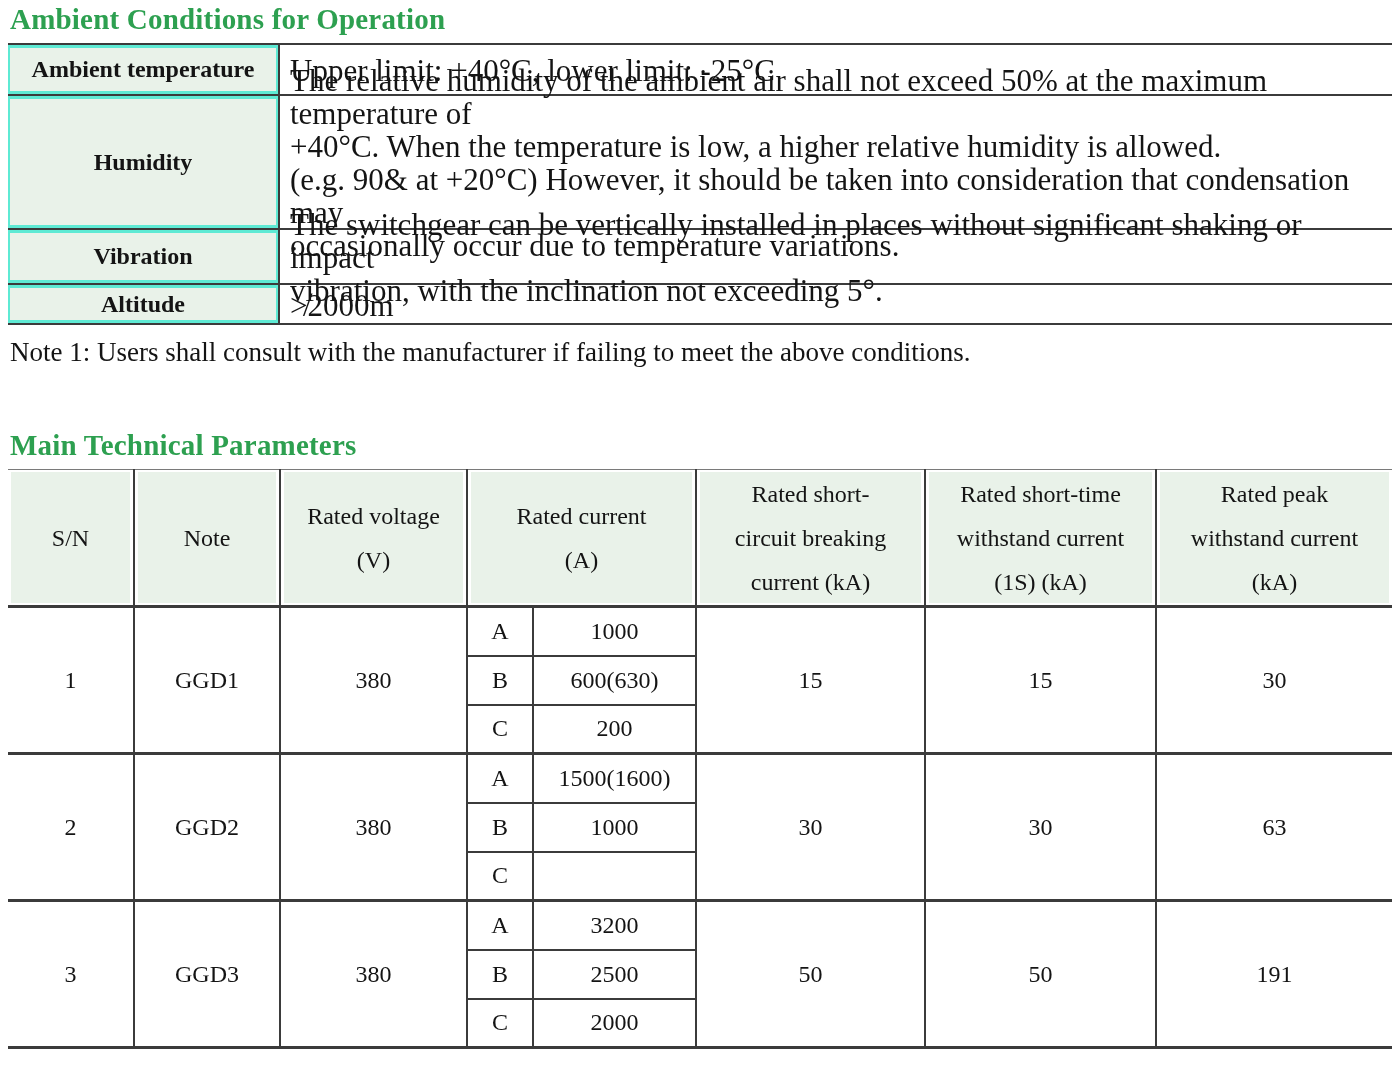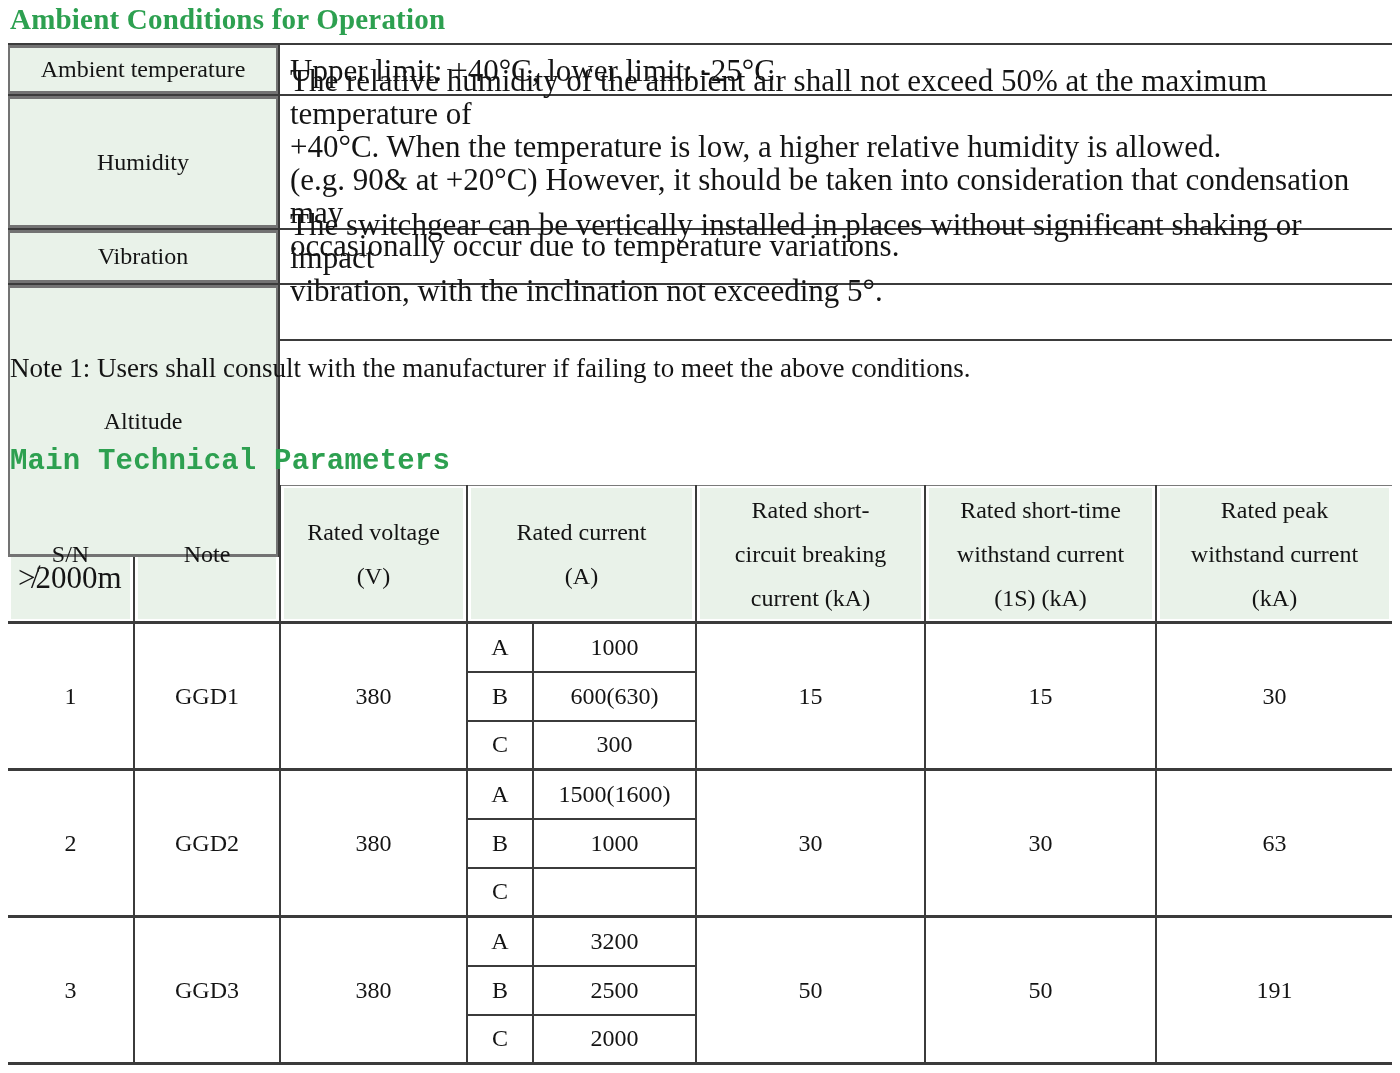--- a/index.html
+++ b/index.html
@@ -30,27 +30,28 @@
   .t1{
     width:1384px;
     border-top:2px solid var(--line);
     border-bottom:2px solid var(--line);
   }
   .t1-row{display:flex;}
   .t1-row + .t1-row{border-top:2px solid var(--line);}
   .r-temp{height:49px;}
   .r-hum{height:134px;}
   .r-vib{height:55px;}
-  .r-alt{height:56px;flex-direction:column;}
+  .r-alt{height:40px;}
   .t1-label{
     flex:0 0 272px;
     width:272px;
     border-right:2px solid var(--line);
     display:flex;
-    background:#737373;
+    background:#5eead4;
+    font-weight:bold;
   }
   .green-fill{
     background:var(--green-cell);
     margin:3px 2px;
     flex:1;
     display:flex;
     align-items:center;
     justify-content:center;
     font-size:24px;
     text-align:center;
@@ -61,21 +62,21 @@
     align-items:center;
     padding:4px 14px 2px 10px;
     font-size:31px;
     line-height:33px;
     white-space:pre-line;
   }
   .note{
     font-size:27px;
     margin:12px 0 0 2px;
   }
-  .title2{margin-top:61px;font-family:Liberation Mono, monospace;}
+  .title2{margin-top:61px;}
   
   .t2{
     border-collapse:collapse;
     table-layout:fixed;
     width:1384px;
     border-top:1px solid #7a7a7a;
     border-bottom:3px solid var(--line);
   }
   .t2 th,.t2 td{padding:0;font-weight:normal;}
   .t2 th{height:137px;vertical-align:middle;}
@@ -199,21 +200,21 @@
         <td rowspan="3" class="bl gt">15</td>
         <td rowspan="3" class="bl gt">15</td>
         <td rowspan="3" class="bl gt">30</td>
       </tr>
       <tr>
         <td class="bl st">B</td>
         <td class="bl st">600(630)</td>
       </tr>
       <tr>
         <td class="bl st">C</td>
-        <td class="bl st">300</td>
+        <td class="bl st">200</td>
       </tr>
 
       <tr>
         <td rowspan="3" class="gt">2</td>
         <td rowspan="3" class="bl gt">GGD2</td>
         <td rowspan="3" class="bl gt">380</td>
         <td class="bl gt">A</td>
         <td class="bl gt">1500(1600)</td>
         <td rowspan="3" class="bl gt">30</td>
         <td rowspan="3" class="bl gt">30</td>

